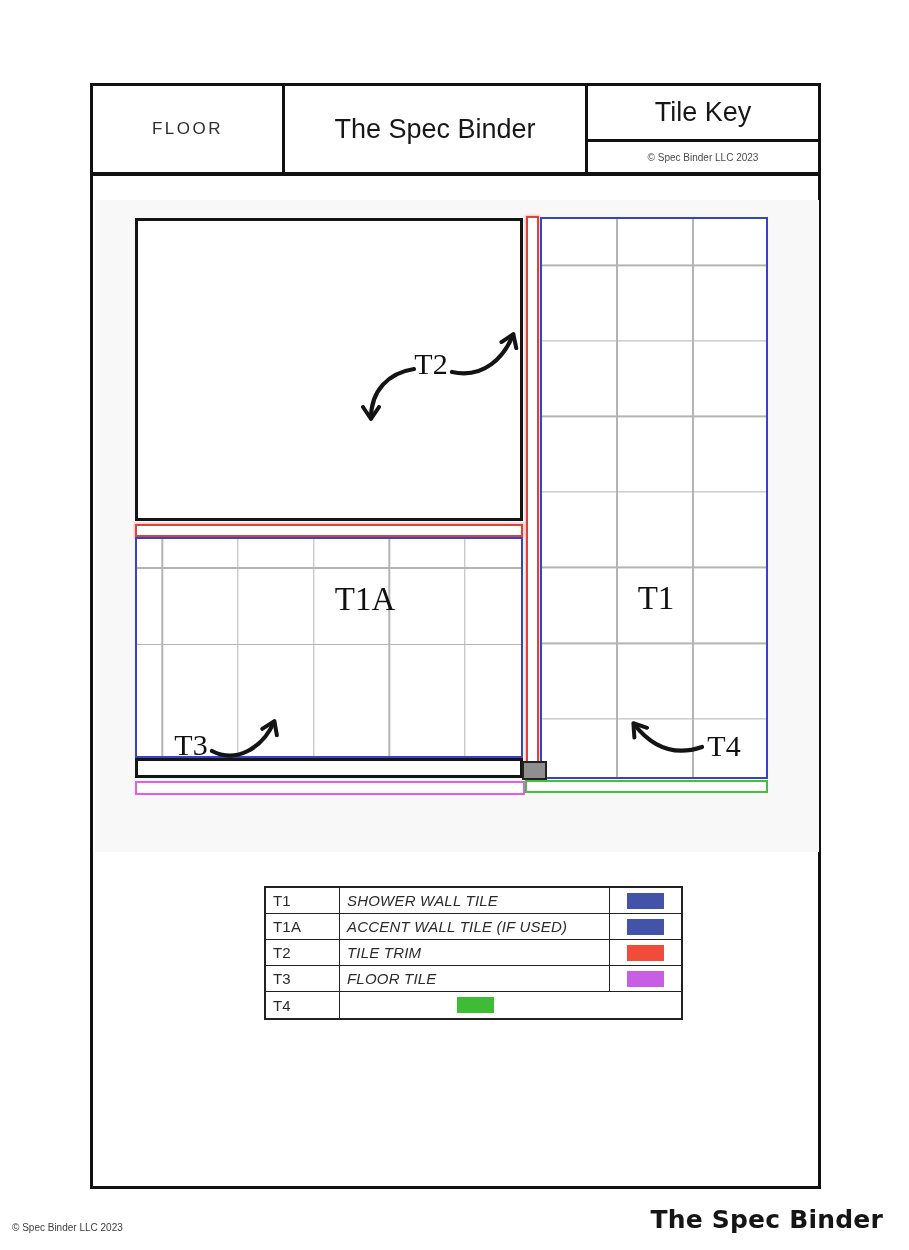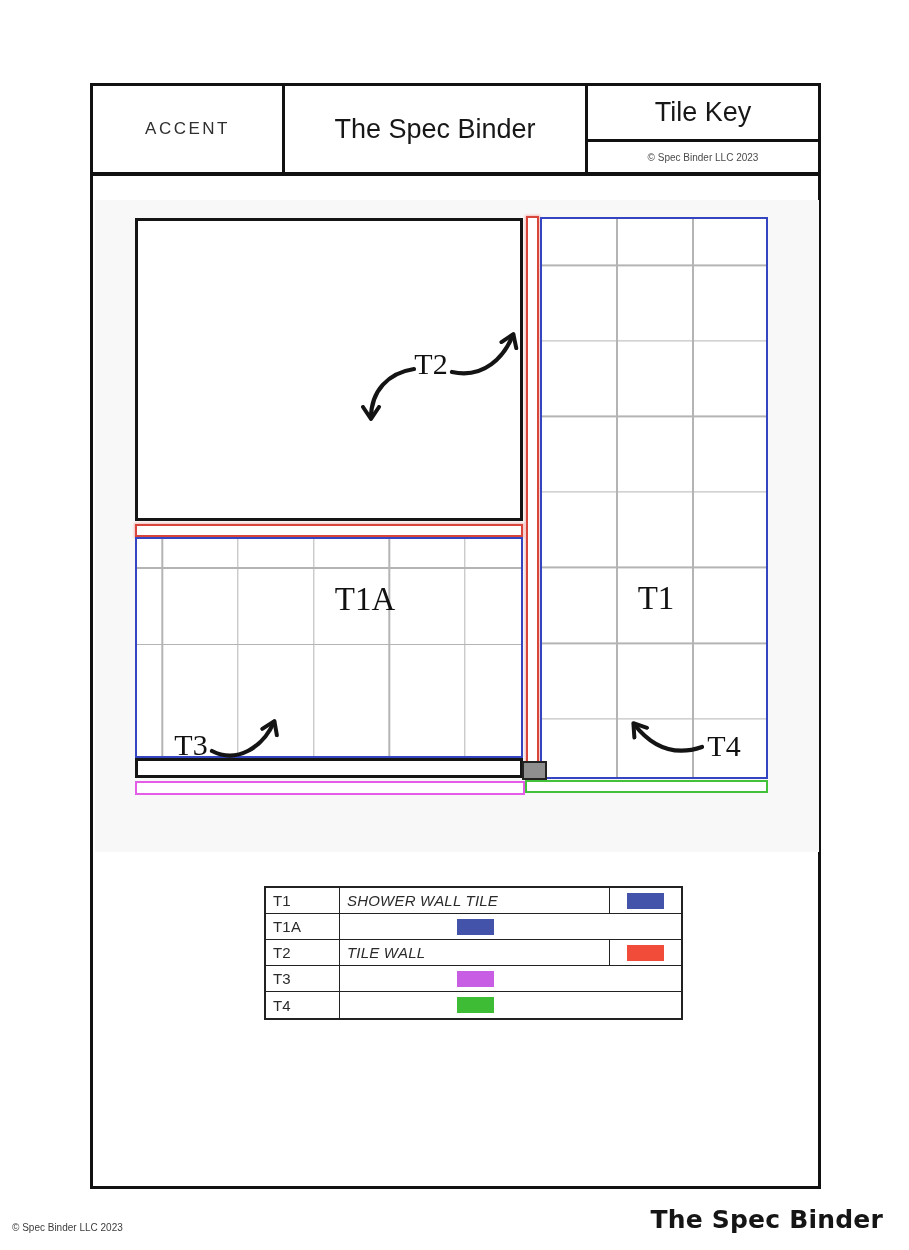--- a/index.html
+++ b/index.html
@@ -86,21 +86,21 @@
     font-family:"DejaVu Sans", sans-serif; color:#151515; letter-spacing:0.2px;
   }
 </style>
 </head>
 <body>
 
 <div class="page">
 
   <div class="frame">
     <div class="header">
-      <div class="hcell sample">ACCENT</div>
+      <div class="hcell sample">FLOOR</div>
       <div class="hcell title">The Spec Binder</div>
       <div class="hcell keycol">
         <div class="key-title">Tile Key</div>
         <div class="key-copy">© Spec Binder LLC 2023</div>
       </div>
     </div>
   </div>
 
   <div class="backdrop"></div>
 
@@ -141,33 +141,35 @@
   <div class="legend">
     <div class="lrow">
       <div class="lcode">T1</div>
       <div class="ldesc">SHOWER WALL TILE</div>
       <div class="lswatchcell">
         <div class="lswatch" style="background-color: rgb(67, 83, 169);"></div>
       </div>
     </div>
     <div class="lrow">
       <div class="lcode">T1A</div>
+      <div class="ldesc">ACCENT WALL TILE (IF USED)</div>
       <div class="lswatchcell">
         <div class="lswatch" style="background-color: rgb(67, 83, 169);"></div>
       </div>
     </div>
     <div class="lrow">
       <div class="lcode">T2</div>
-      <div class="ldesc">TILE WALL</div>
+      <div class="ldesc">TILE TRIM</div>
       <div class="lswatchcell">
         <div class="lswatch" style="background-color: rgb(240, 76, 57);"></div>
       </div>
     </div>
     <div class="lrow">
       <div class="lcode">T3</div>
+      <div class="ldesc">FLOOR TILE</div>
       <div class="lswatchcell">
         <div class="lswatch" style="background-color: rgb(199, 94, 228);"></div>
       </div>
     </div>
     <div class="lrow">
       <div class="lcode">T4</div>
       <div class="lswatchcell">
         <div class="lswatch" style="background-color: rgb(63, 188, 53);"></div>
       </div>
     </div>

